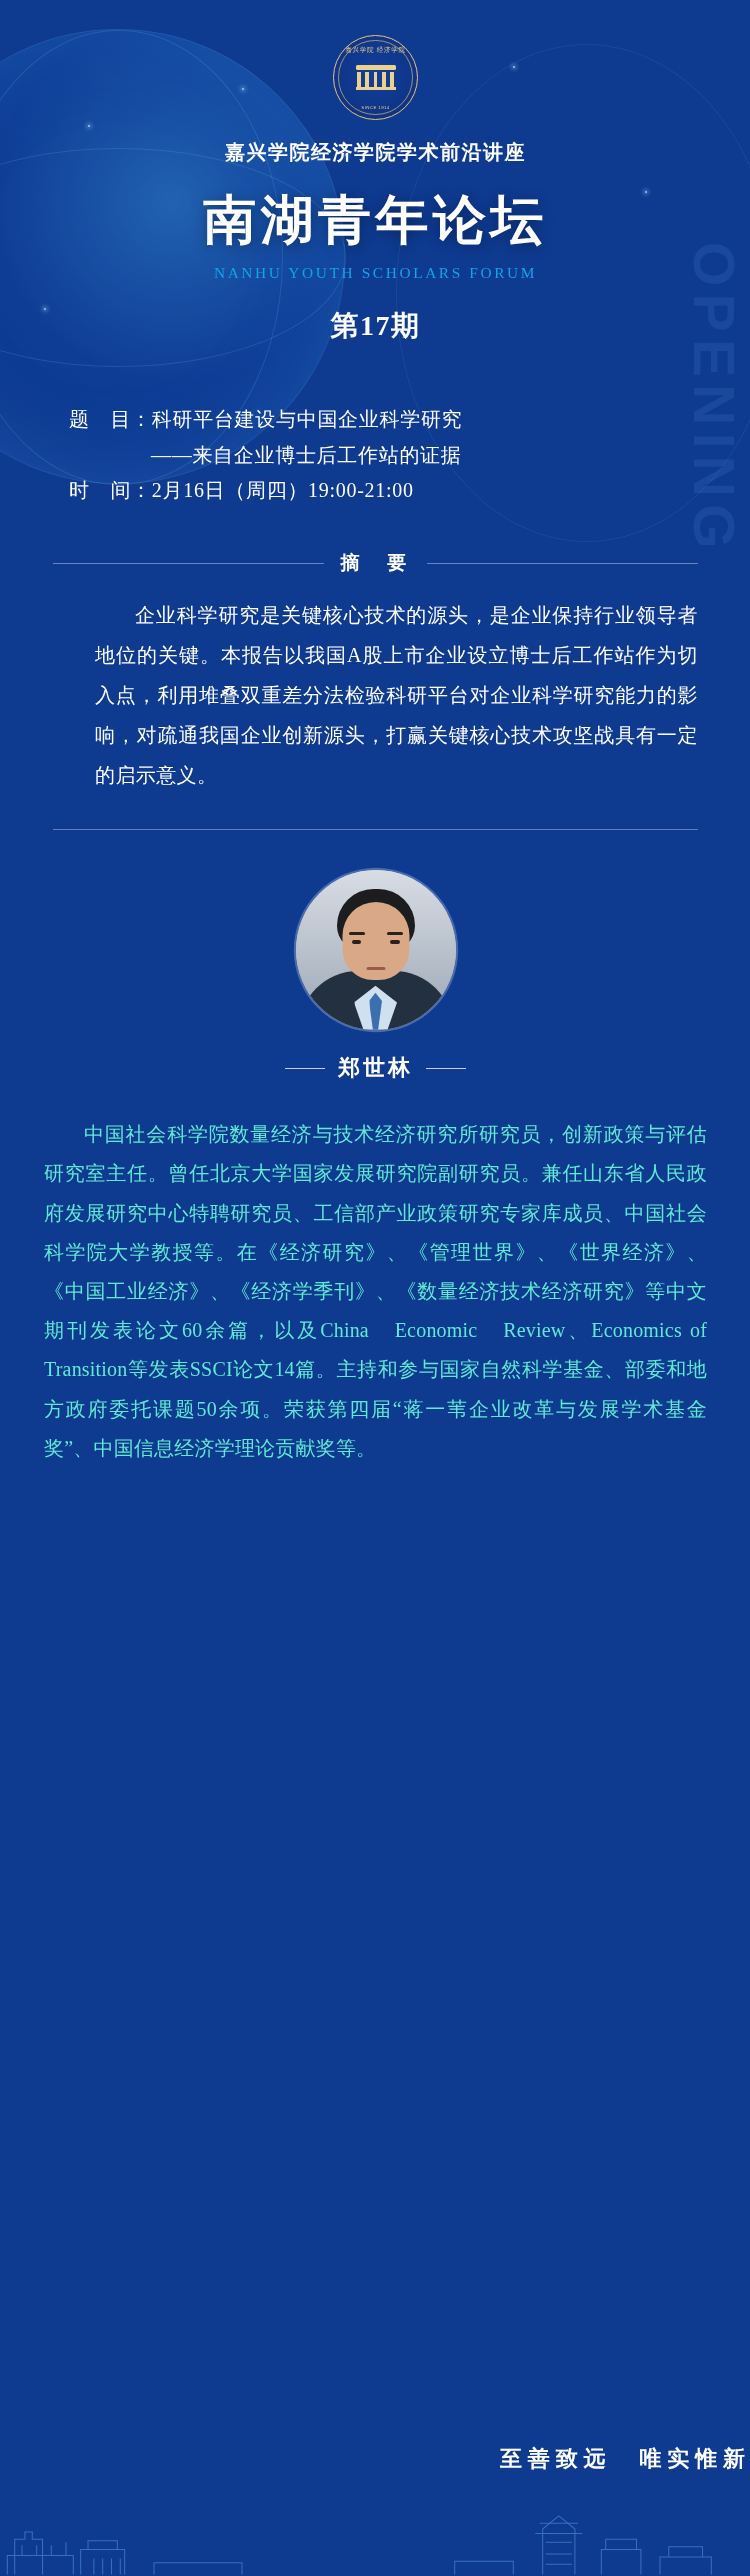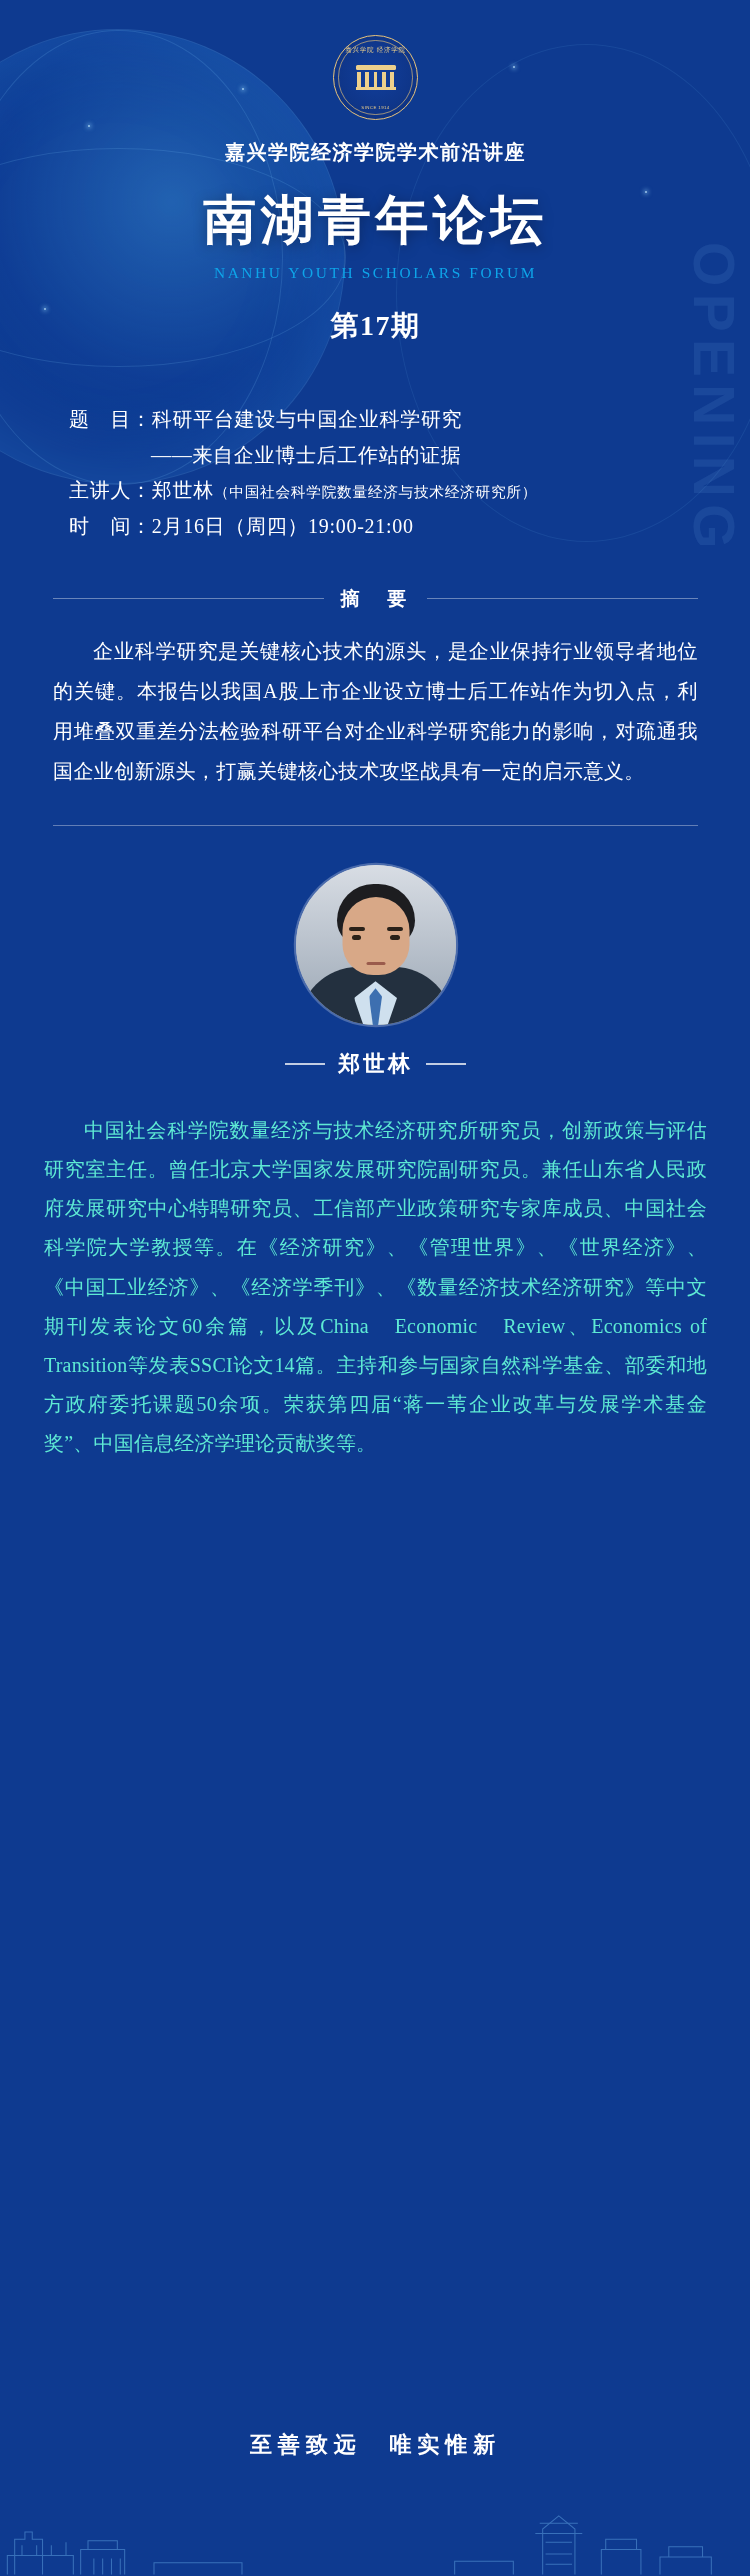--- a/index.html
+++ b/index.html
@@ -168,20 +168,21 @@
     flex: 1; height: 0.7px; background: rgba(255,255,255,0.38);
   }
   .abs-body {
     margin-top: 19px;
     color: #ffffff;
     font-size: 20px;
     line-height: 2.0;
     text-align: justify;
     text-indent: 2em;
     letter-spacing: 0.4px;
+    margin-left: 42px;
   }
   .divider {
     margin: 34px 53px 0 53px;
     height: 0.7px;
     background: rgba(255,255,255,0.35);
   }
 
   
   .portrait-wrap {
     margin-top: 40px;
@@ -252,22 +253,22 @@
     font-size: 20px;
     line-height: 1.96;
     text-align: justify;
     text-indent: 2em;
     letter-spacing: 0.2px;
   }
 
   
   .footer-motto {
     position: absolute;
-    left: 0; right: 0; bottom: 116px;
-    text-align: center;
+    left: 0; right: 0; bottom: 102px;
+    text-align: right;
     color: #ffffff;
     font-size: 22px;
     font-weight: 700;
     letter-spacing: 5.9px;
   }
   .skyline {
     position: absolute; left: 0; right: 0; bottom: 0; height: 88px;
     opacity: .55;
   }
 </style>
@@ -309,23 +310,20 @@
     <div class="en-title">NANHU YOUTH SCHOLARS FORUM</div>
     <div class="issue">第17期</div>
   </div>
 
   <div class="info">
     <div class="row">
       <span>题　目：</span><span>科研平台建设与中国企业科学研究</span>
     </div>
     <div class="row indent">
       <span>——来自企业博士后工作站的证据</span>
-    </div>
-    <div class="row">
-      <span>主讲人：</span><span>郑世林</span><span class="small">（中国社会科学院数量经济与技术经济研究所）</span>
     </div>
     <div class="row">
       <span>时　间：</span><span>2月16日（周四）19:00-21:00</span>
     </div>
   </div>
 
   <div class="abstract">
     <div class="abs-head">
       <span class="line"></span>
       <span>摘　要</span>

